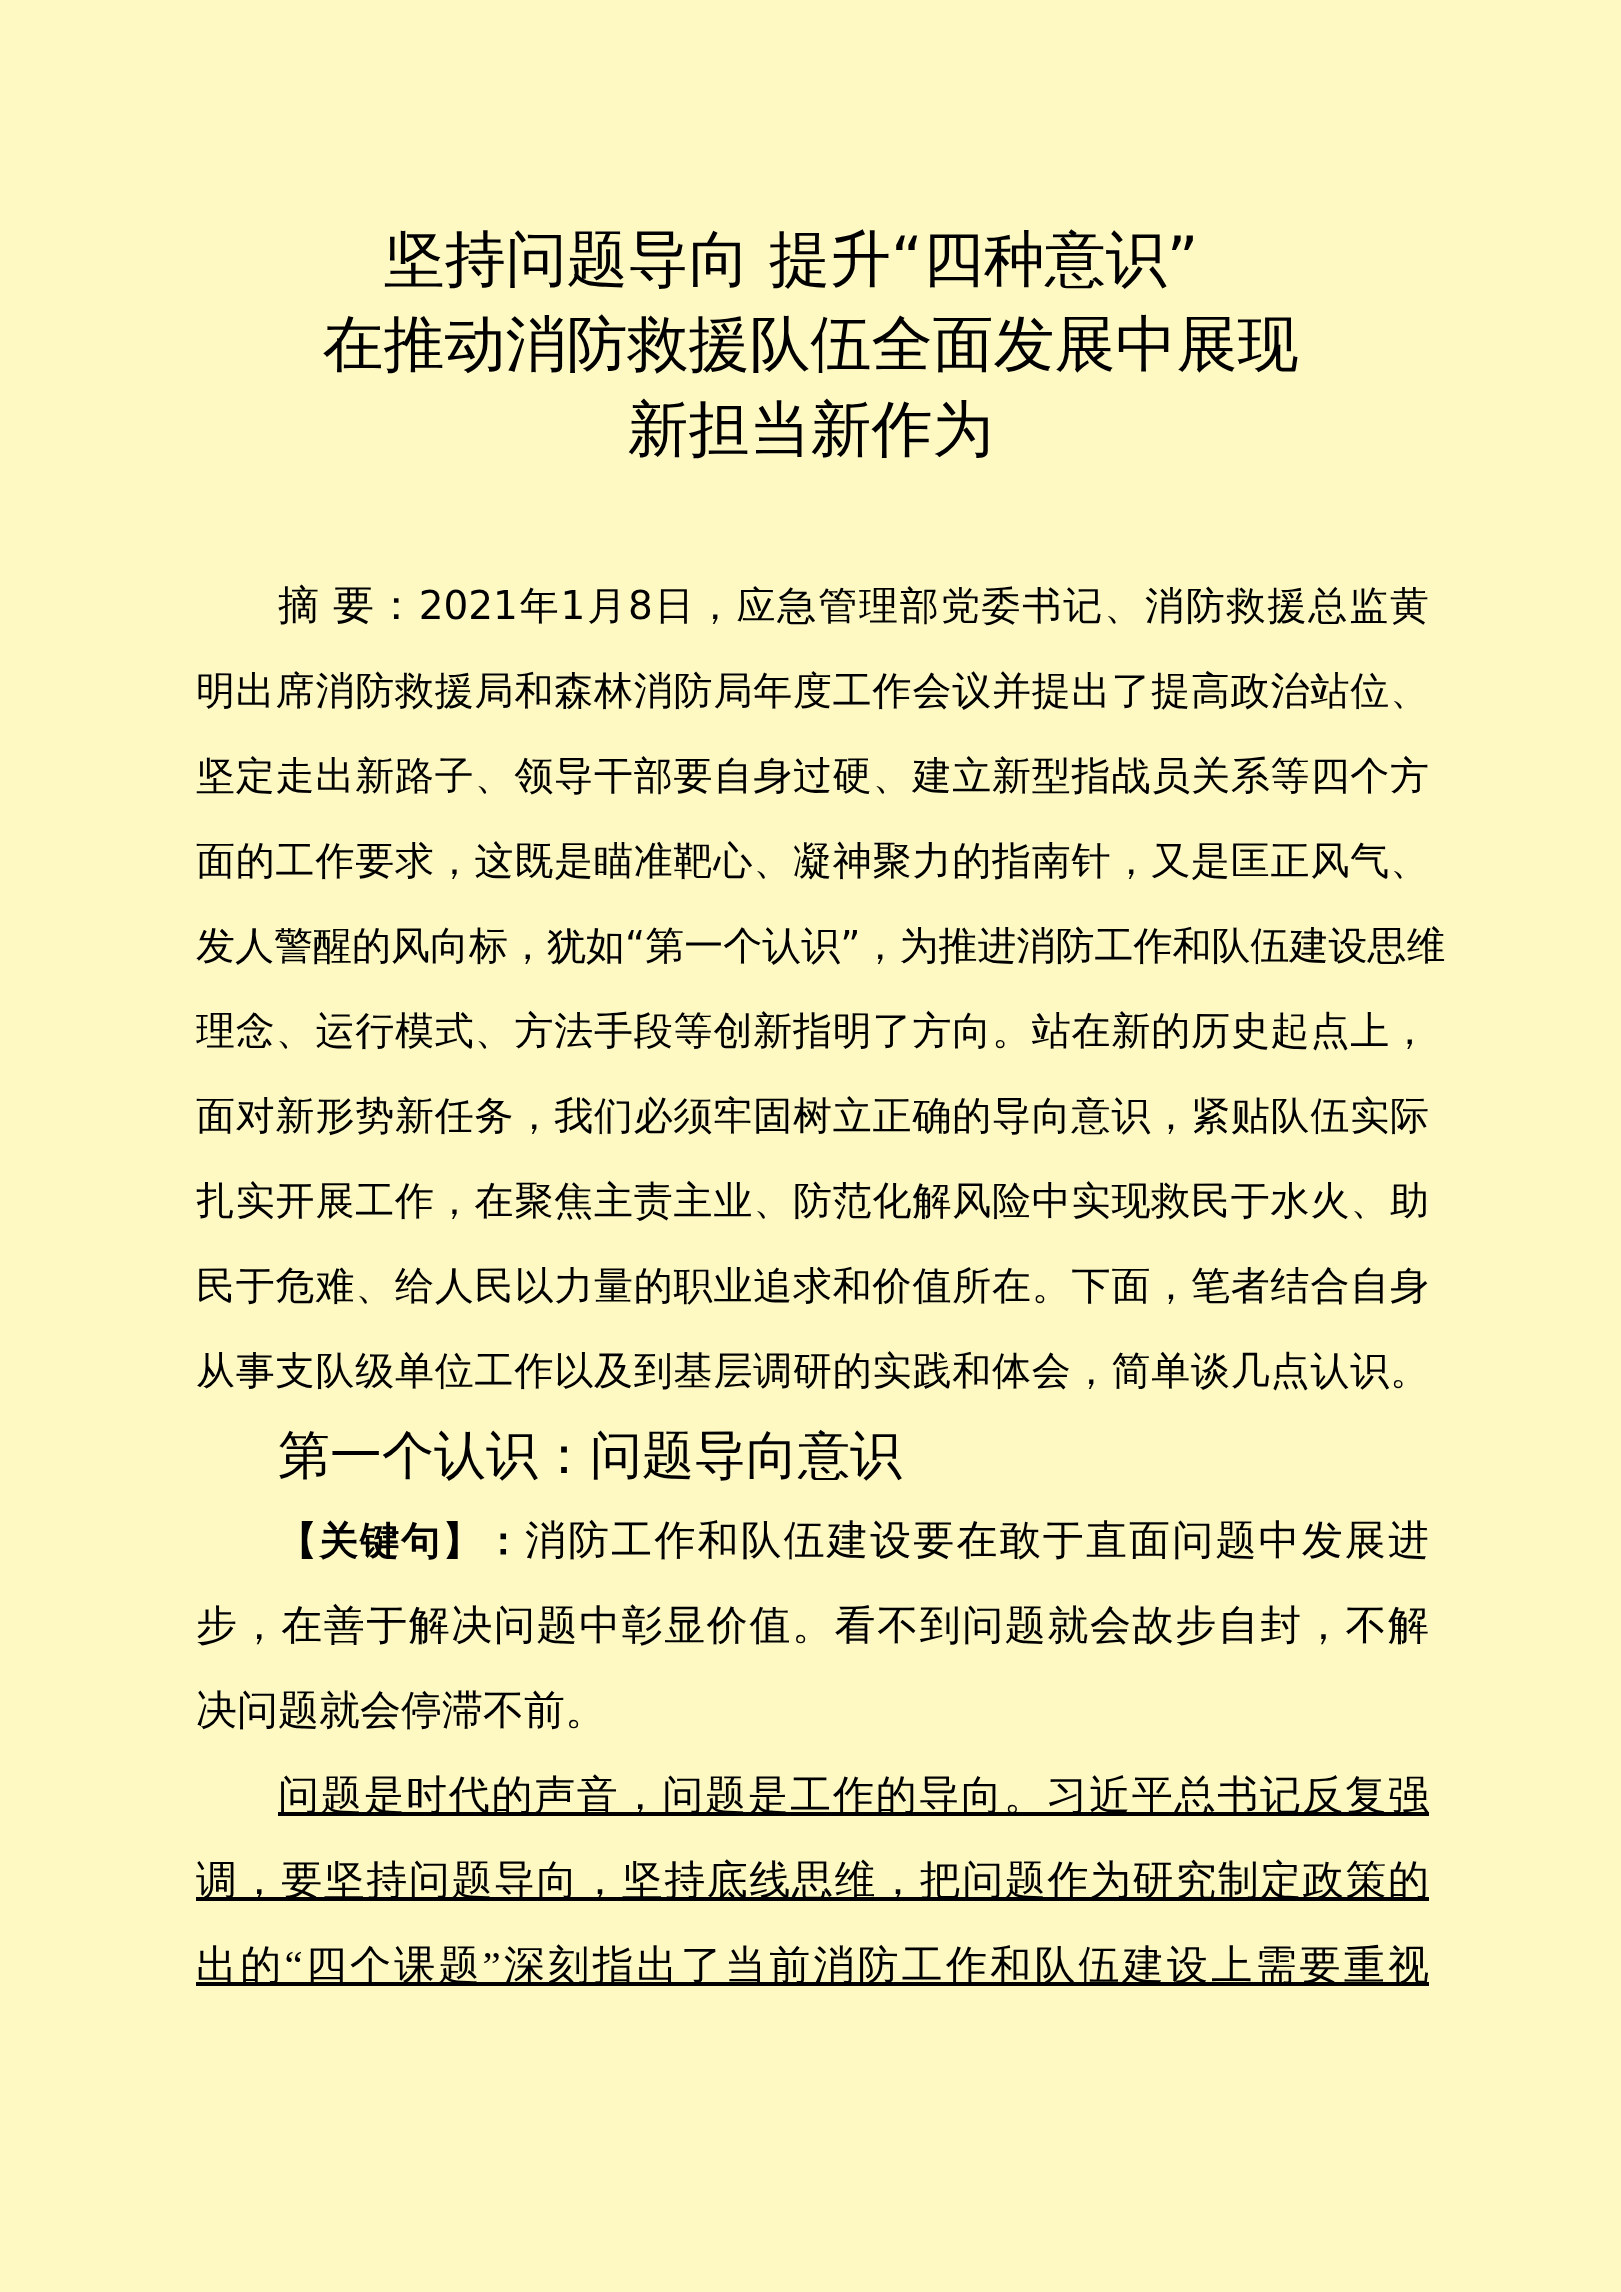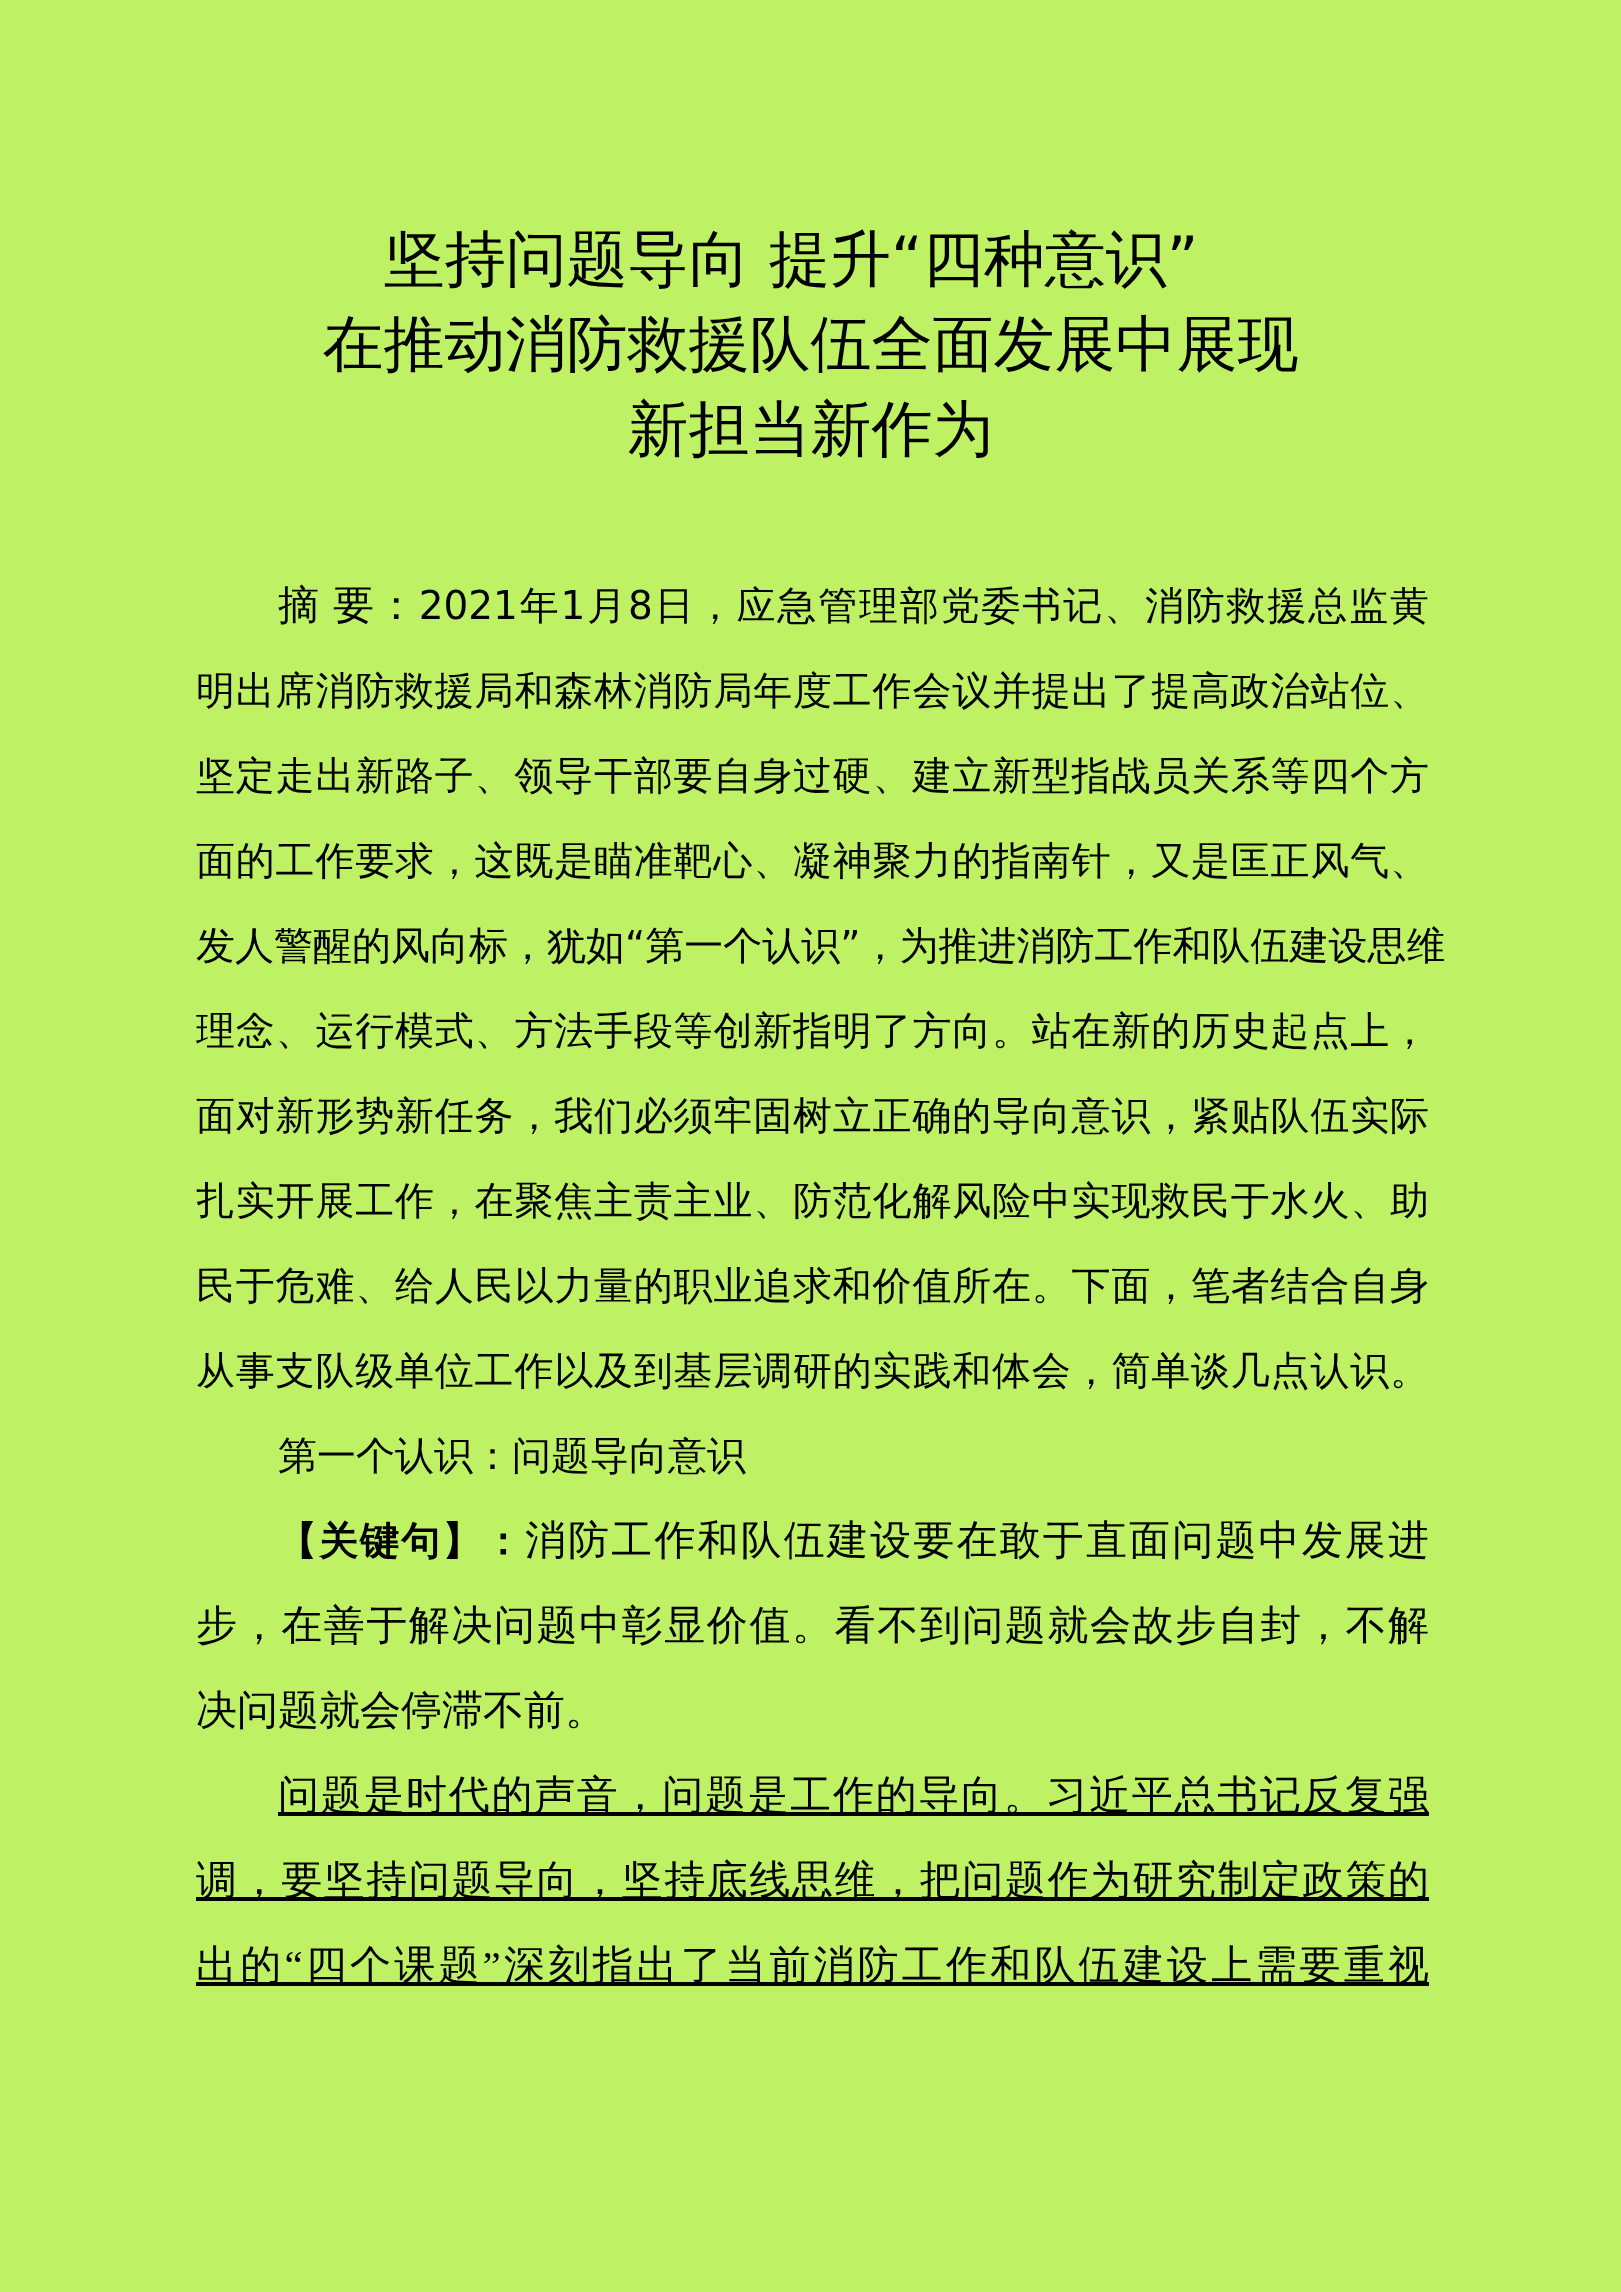--- a/index.html
+++ b/index.html
@@ -1,37 +1,37 @@
 <!DOCTYPE html>
 <html><head>
 <meta charset="utf-8">
 <style>
   html, body { margin: 0; padding: 0; background: #ffffff; }
   body { width: 1621px; height: 2293px; position: relative; overflow: hidden; color: #000000; }
-  .page { position: absolute; left: 0; top: 0; width: 1621px; height: 2293px; background: #bef264; }
+  .page { position: absolute; left: 0; top: 0; width: 1621px; height: 2293px; background: #fef9c3; }
   .title {
     position: absolute; left: 0; top: 216px; width: 1621px;
     text-align: center;
     font-family: "DejaVu Sans", "Liberation Sans", sans-serif;
     font-size: 61px; line-height: 85px; font-weight: normal;
     letter-spacing: 0px;
   }
   .title .tline { display: block; white-space: nowrap; }
   .title .tline.l1 { padding-right: 39px; }
   .body {
     position: absolute; left: 196px; top: 563px; width: 1233px;
     font-size: 40px; line-height: 85px;
   }
   .line { display: block; white-space: nowrap; height: 85px; overflow: visible; text-align: justify; text-align-last: justify; }
   .line.last { text-align-last: left; }
   .line.indent { padding-left: 82px; }
   .sans { font-family: "DejaVu Sans", "Liberation Sans", sans-serif; font-size: 39px; }
   .serif { font-family: "Liberation Serif", "DejaVu Serif", serif; font-size: 41px; }
   .bold { font-weight: bold; }
-  .heading { font-family: Liberation Serif, serif; font-size: 39px; }
+  .heading { font-family: Liberation Serif, serif; font-size: 52px; }
 </style>
 </head>
 <body>
 
 <div class="page">
 
   <div class="title">
     <span class="tline l1">坚持问题导向 提升“四种意识”</span>
     <span class="tline">在推动消防救援队伍全面发展中展现</span>
     <span class="tline">新担当新作为</span>

